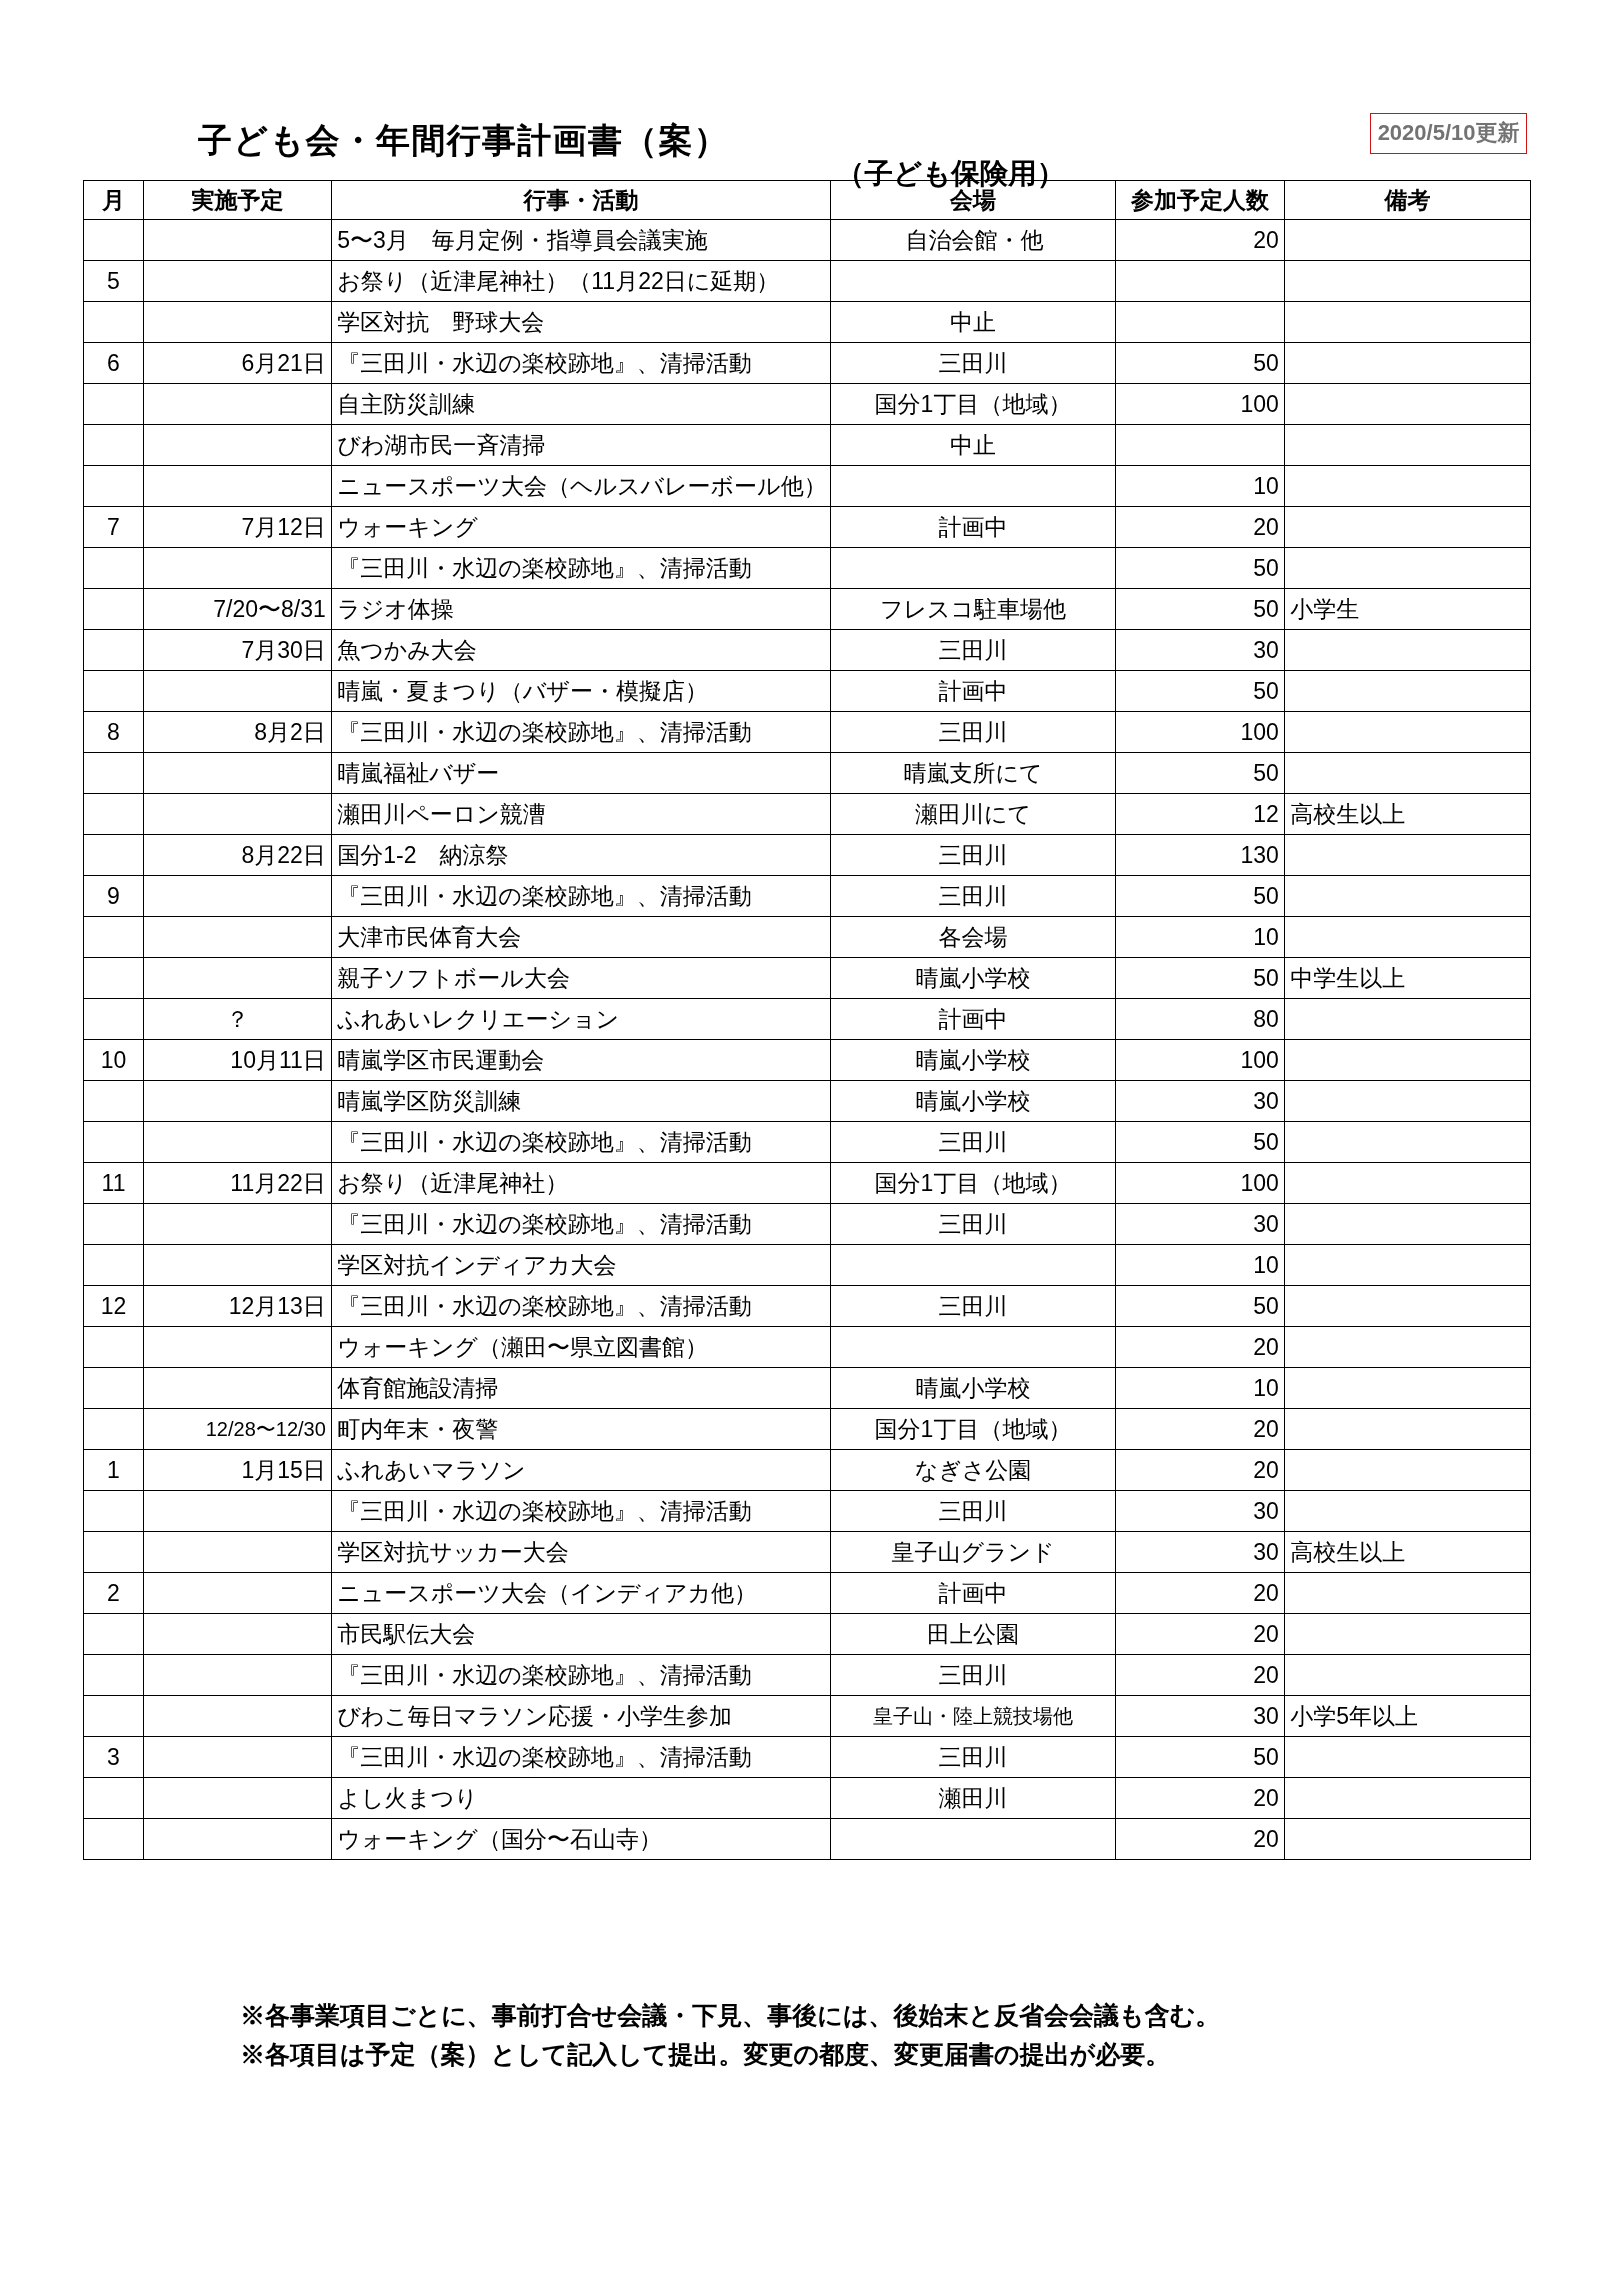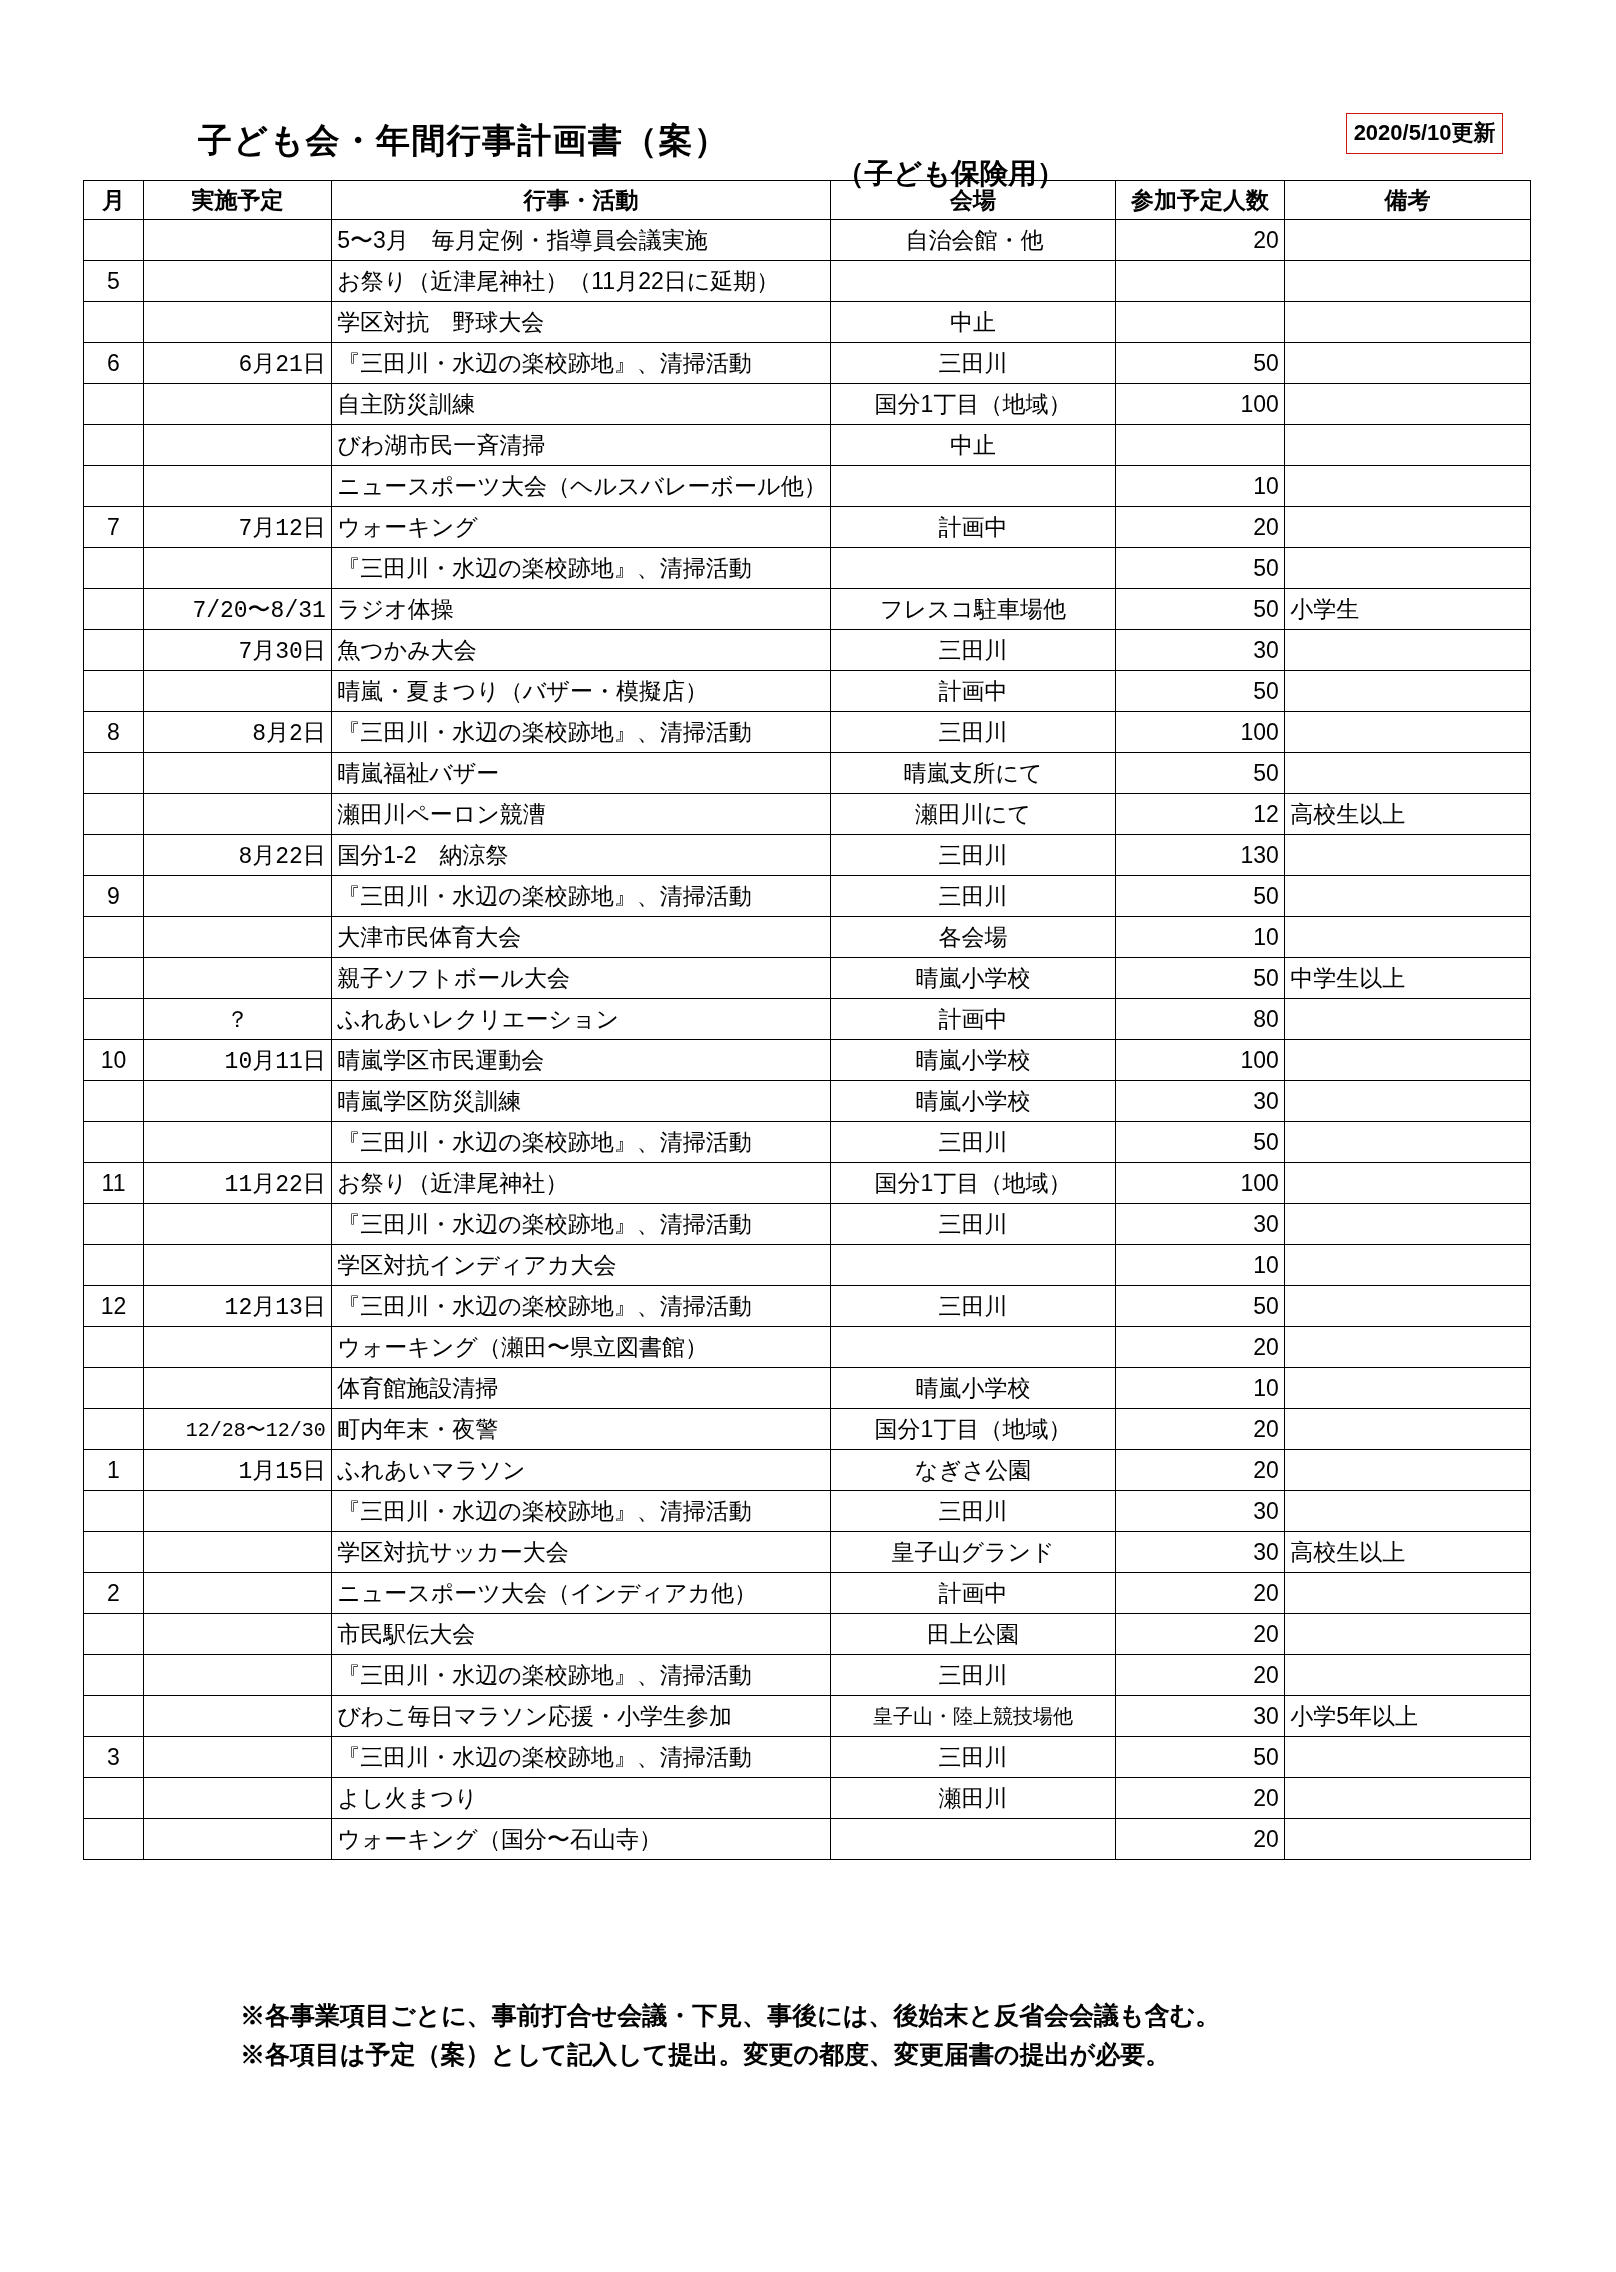--- a/index.html
+++ b/index.html
@@ -41,24 +41,24 @@
     position: absolute;
     left: 752px;
     top: 3.9px;
     font-size: 28.5px;
     font-weight: bold;
     white-space: nowrap;
     margin-top: 33px;
   }
   .update-stamp {
     position: absolute;
-    right: 27px;
+    right: 3px;
     top: -5.2px;
     border: 1.9px solid #d01414;
-    color: #000000;
+    color: #737373;
     font-size: 22px;
     font-weight: bold;
     padding: 3.9px 6.5px 5.2px 6.5px;
     white-space: nowrap;
     letter-spacing: 0px;
   }
   table.sched {
     position: absolute;
     top: 180px;
     left: 83px;
@@ -82,21 +82,21 @@
     height: 38px;
   }
   col.c-month  { width: 60px; }
   col.c-date   { width: 188px; }
   col.c-event  { width: 499px; }
   col.c-venue  { width: 285px; }
   col.c-people { width: 169px; }
   col.c-note   { width: 246px; }
 
   td.month  { text-align: center; }
-  td.date   { text-align: right; padding-right: 7.8px; font-family: Liberation Mono, monospace; }
+  td.date   { text-align: right; padding-right: 7.8px; }
   td.event  { text-align: left; padding-left: 7.8px; }
   td.venue  { text-align: center; padding-left: 7.8px; }
   td.people { text-align: right; padding-right: 9px; }
   td.note   { text-align: left; padding-left: 6.5px; }
   .footnotes {
     position: absolute;
     left: 240px;
     top: 1996px;
     width: 1297px;
   }

